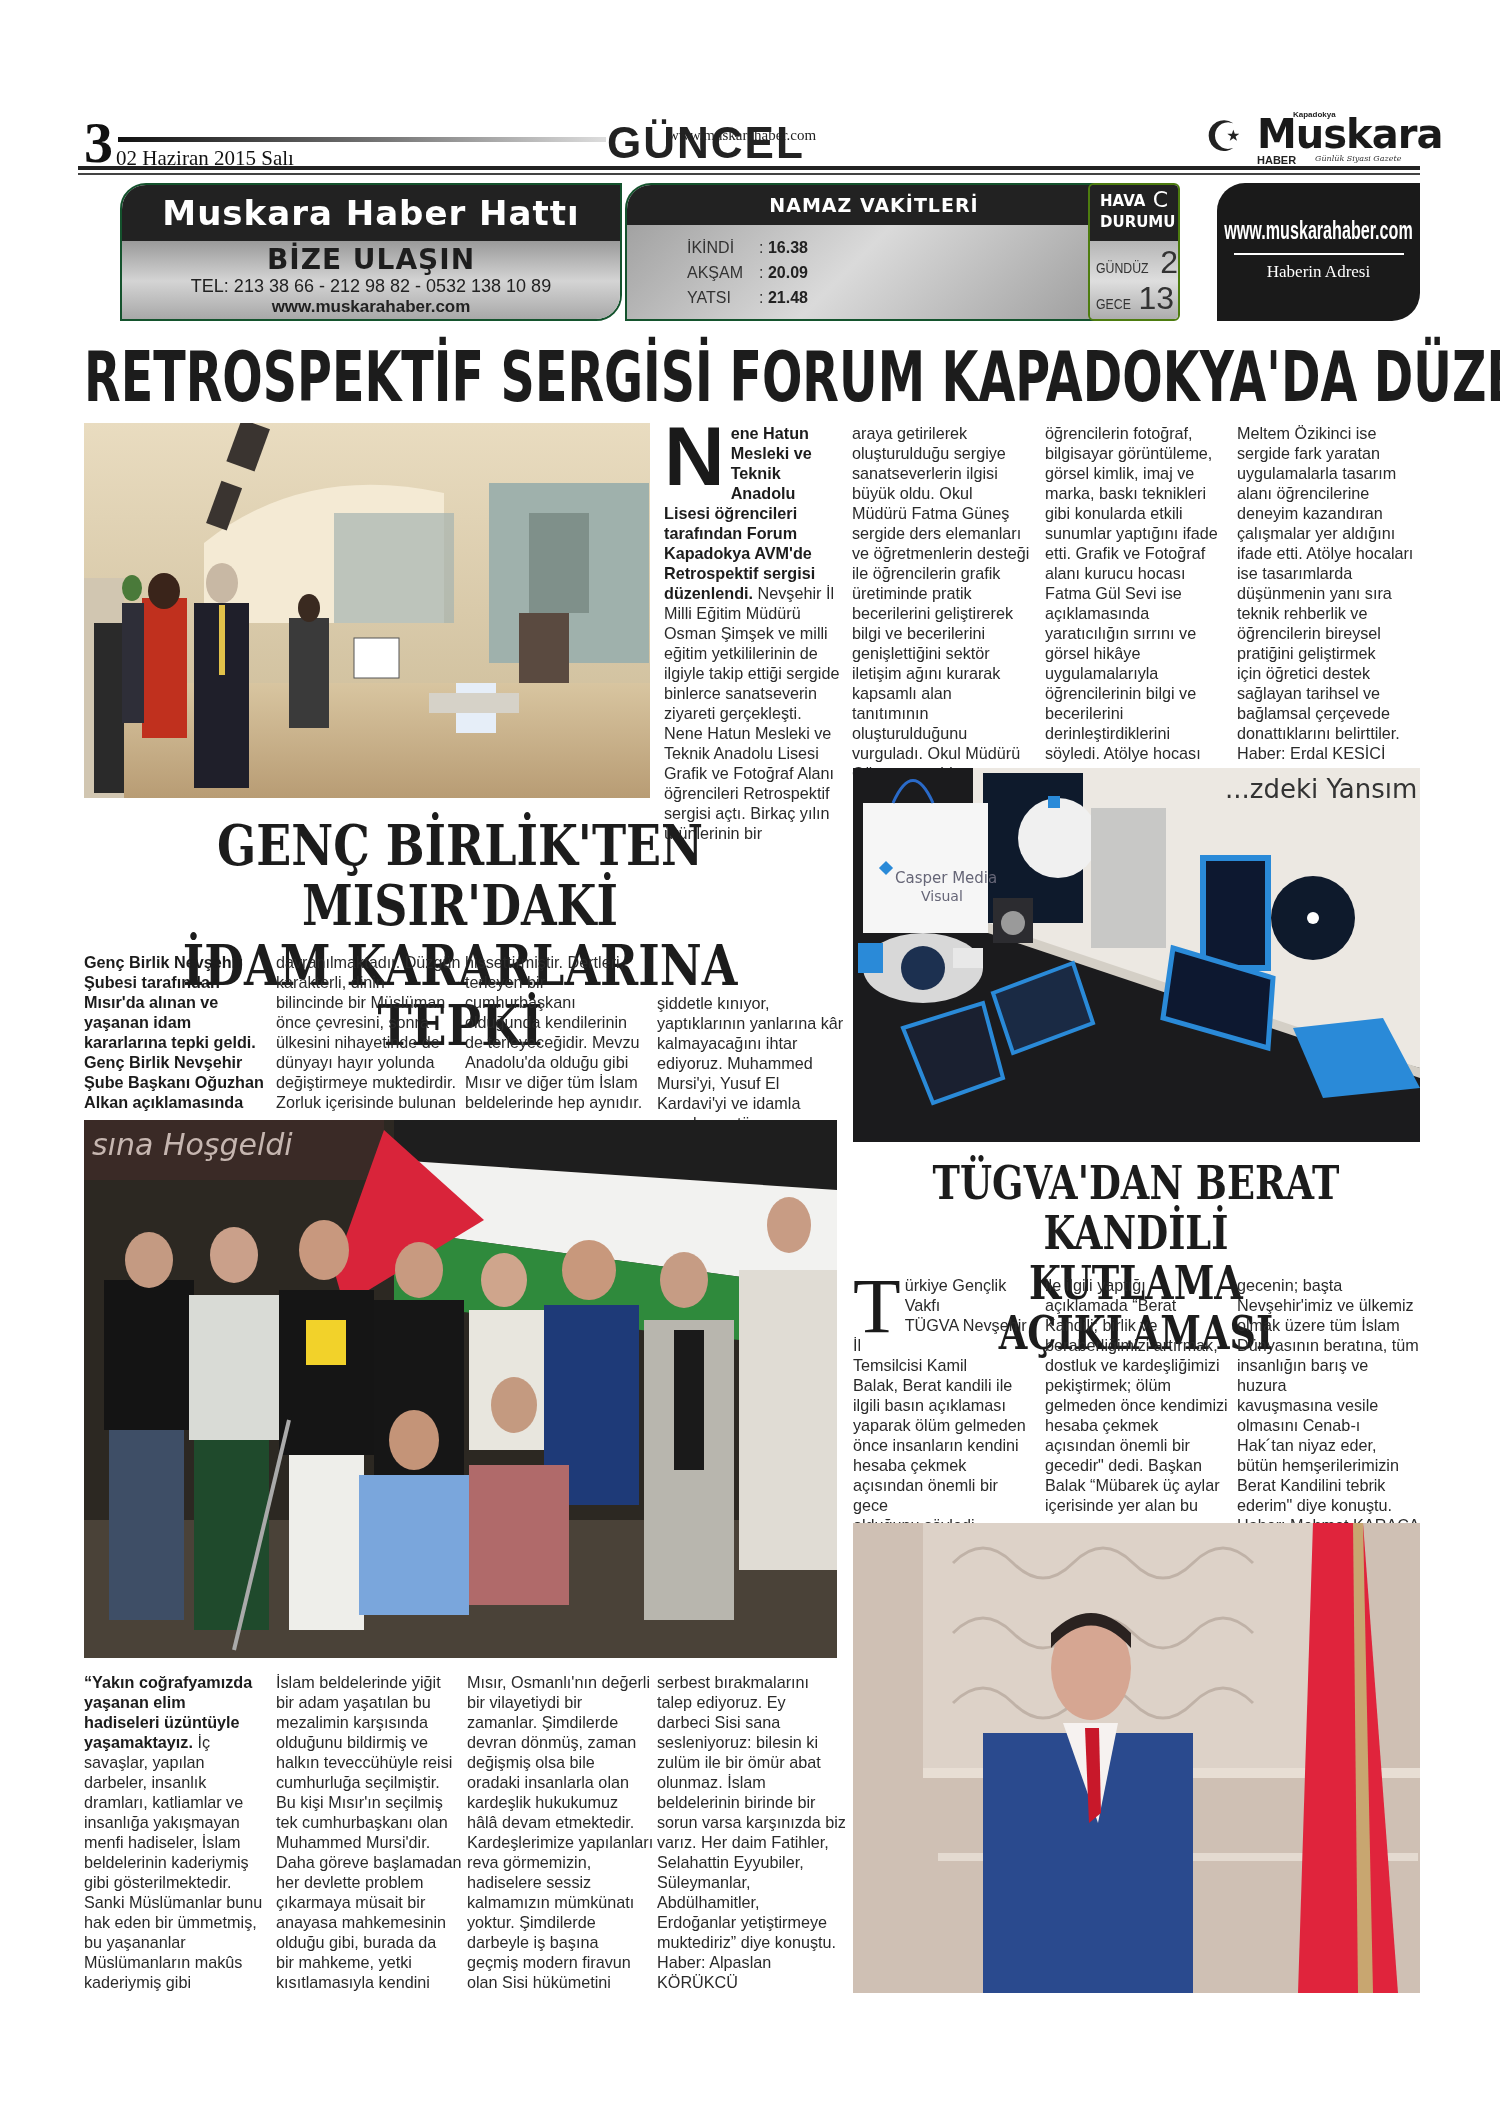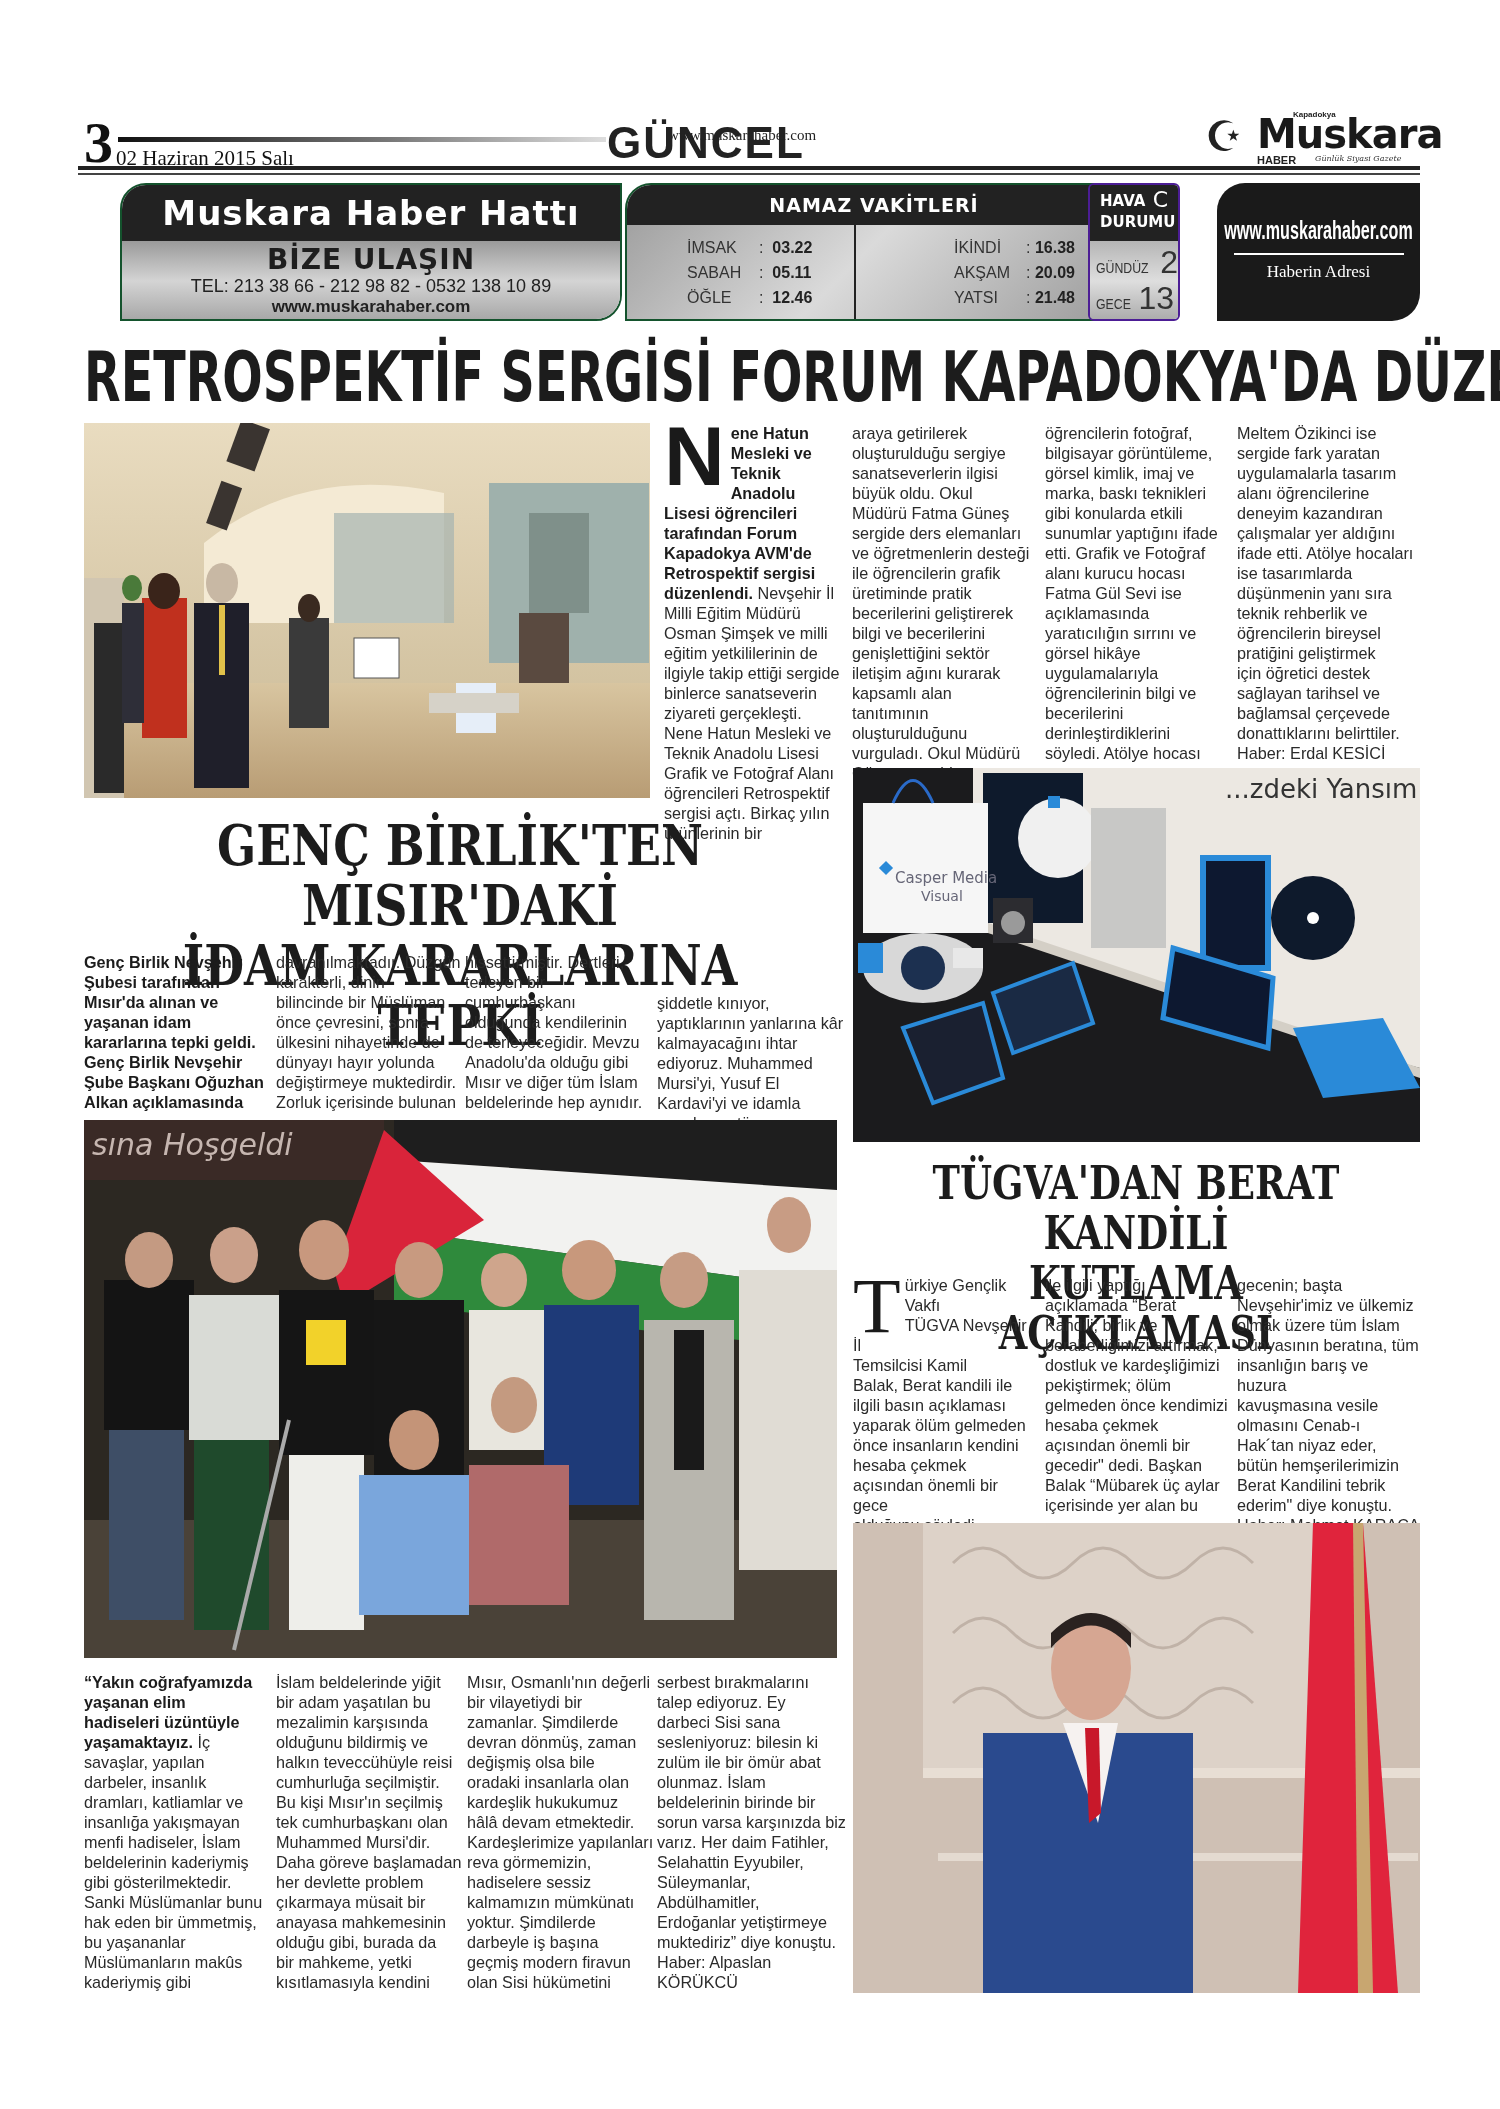--- a/index.html
+++ b/index.html
@@ -35,21 +35,21 @@
 
   .prayer { left: 589px; top: 183px; width: 498px; height: 138px; }
   .prayer-top { height: 40px; background: #222; color: #fff; text-align: center; font-family: "DejaVu Sans", sans-serif; font-weight: bold; font-size: 19px; line-height: 40px; letter-spacing: 1px; }
   .prayer-body { display: flex; height: 96px; background: linear-gradient(135deg, #a2a2a2, #dadada 45%, #9a9a9a); }
   .prayer-col { flex: 1; padding: 10px 0 0 60px; }
   .prayer-col + .prayer-col { border-left: 2px solid #222; padding-left: 98px; }
   .prayer-row { font-size: 16px; line-height: 25px; color: #333; white-space: nowrap; }
   .prayer-row .pn { display: inline-block; width: 72px; }
   .prayer-row .pv { font-weight: bold; color: #222; }
 
-  .weather { left: 1088px; top: 183px; width: 92px; height: 138px; border: 2px solid #4c1d95; border-radius: 6px; overflow: hidden; }
+  .weather { left: 1088px; top: 183px; width: 92px; height: 138px; border: 2px solid #4d7c0f; border-radius: 6px; overflow: hidden; }
   .weather-top { height: 56px; background: #222; color: #fff; padding: 6px 0 0 10px; font-family: "DejaVu Sans", sans-serif; font-weight: bold; font-size: 15px; line-height: 21px; position: relative; }
   .weather-unit { position: absolute; right: 10px; top: 4px; font-weight: normal; font-size: 22px; }
   .weather-body { height: 80px; background: linear-gradient(to bottom, #b5b5b5, #dedede 50%, #aaa); padding: 4px 6px; }
   .weather-row { display: flex; justify-content: space-between; align-items: baseline; color: #333; height: 36px; }
   .weather-row .wl { font-size: 15px; transform: scaleX(0.82); transform-origin: left; display: inline-block; }
   .weather-row .wv { font-size: 32px; line-height: 34px; }
 
   .webbox { left: 1217px; top: 183px; width: 203px; height: 138px; background: #1a1a1a; border-radius: 28px 0 28px 0; color: #fff; text-align: center; }
   .webbox-url { font-family: "Liberation Sans", sans-serif; font-weight: bold; font-size: 26px; line-height: 34px; padding-top: 30px; transform: scaleX(0.62); white-space: nowrap; margin-left: -60px; margin-right: -60px; }
   .webbox-rule { width: 170px; height: 2px; background: #fff; margin: 6px auto 6px; }
@@ -97,25 +97,20 @@
   <div class="hotline-body">
     <div class="hotline-sub">BİZE ULAŞIN</div>
     <div class="hotline-tel">TEL: 213 38 66 - 212 98 82 - 0532 138 10 89</div>
     <div class="hotline-web">www.muskarahaber.com</div>
   </div>
 </div>
 
 <div class="abs box prayer">
   <div class="prayer-top">NAMAZ VAKİTLERİ</div>
   <div class="prayer-body">
-    <div class="prayer-col">
-      <div class="prayer-row"><span class="pn">İMSAK</span>:&nbsp; <span class="pv">03.22</span></div>
-      <div class="prayer-row"><span class="pn">SABAH</span>:&nbsp; <span class="pv">05.11</span></div>
-      <div class="prayer-row"><span class="pn">ÖĞLE</span>:&nbsp; <span class="pv">12.46</span></div>
-    </div>
     <div class="prayer-col">
       <div class="prayer-row"><span class="pn">İKİNDİ</span>:&nbsp;<span class="pv">16.38</span></div>
       <div class="prayer-row"><span class="pn">AKŞAM</span>:&nbsp;<span class="pv">20.09</span></div>
       <div class="prayer-row"><span class="pn">YATSI</span>:&nbsp;<span class="pv">21.48</span></div>
     </div>
   </div>
 </div>
 
 <div class="abs weather">
   <div class="weather-top">

